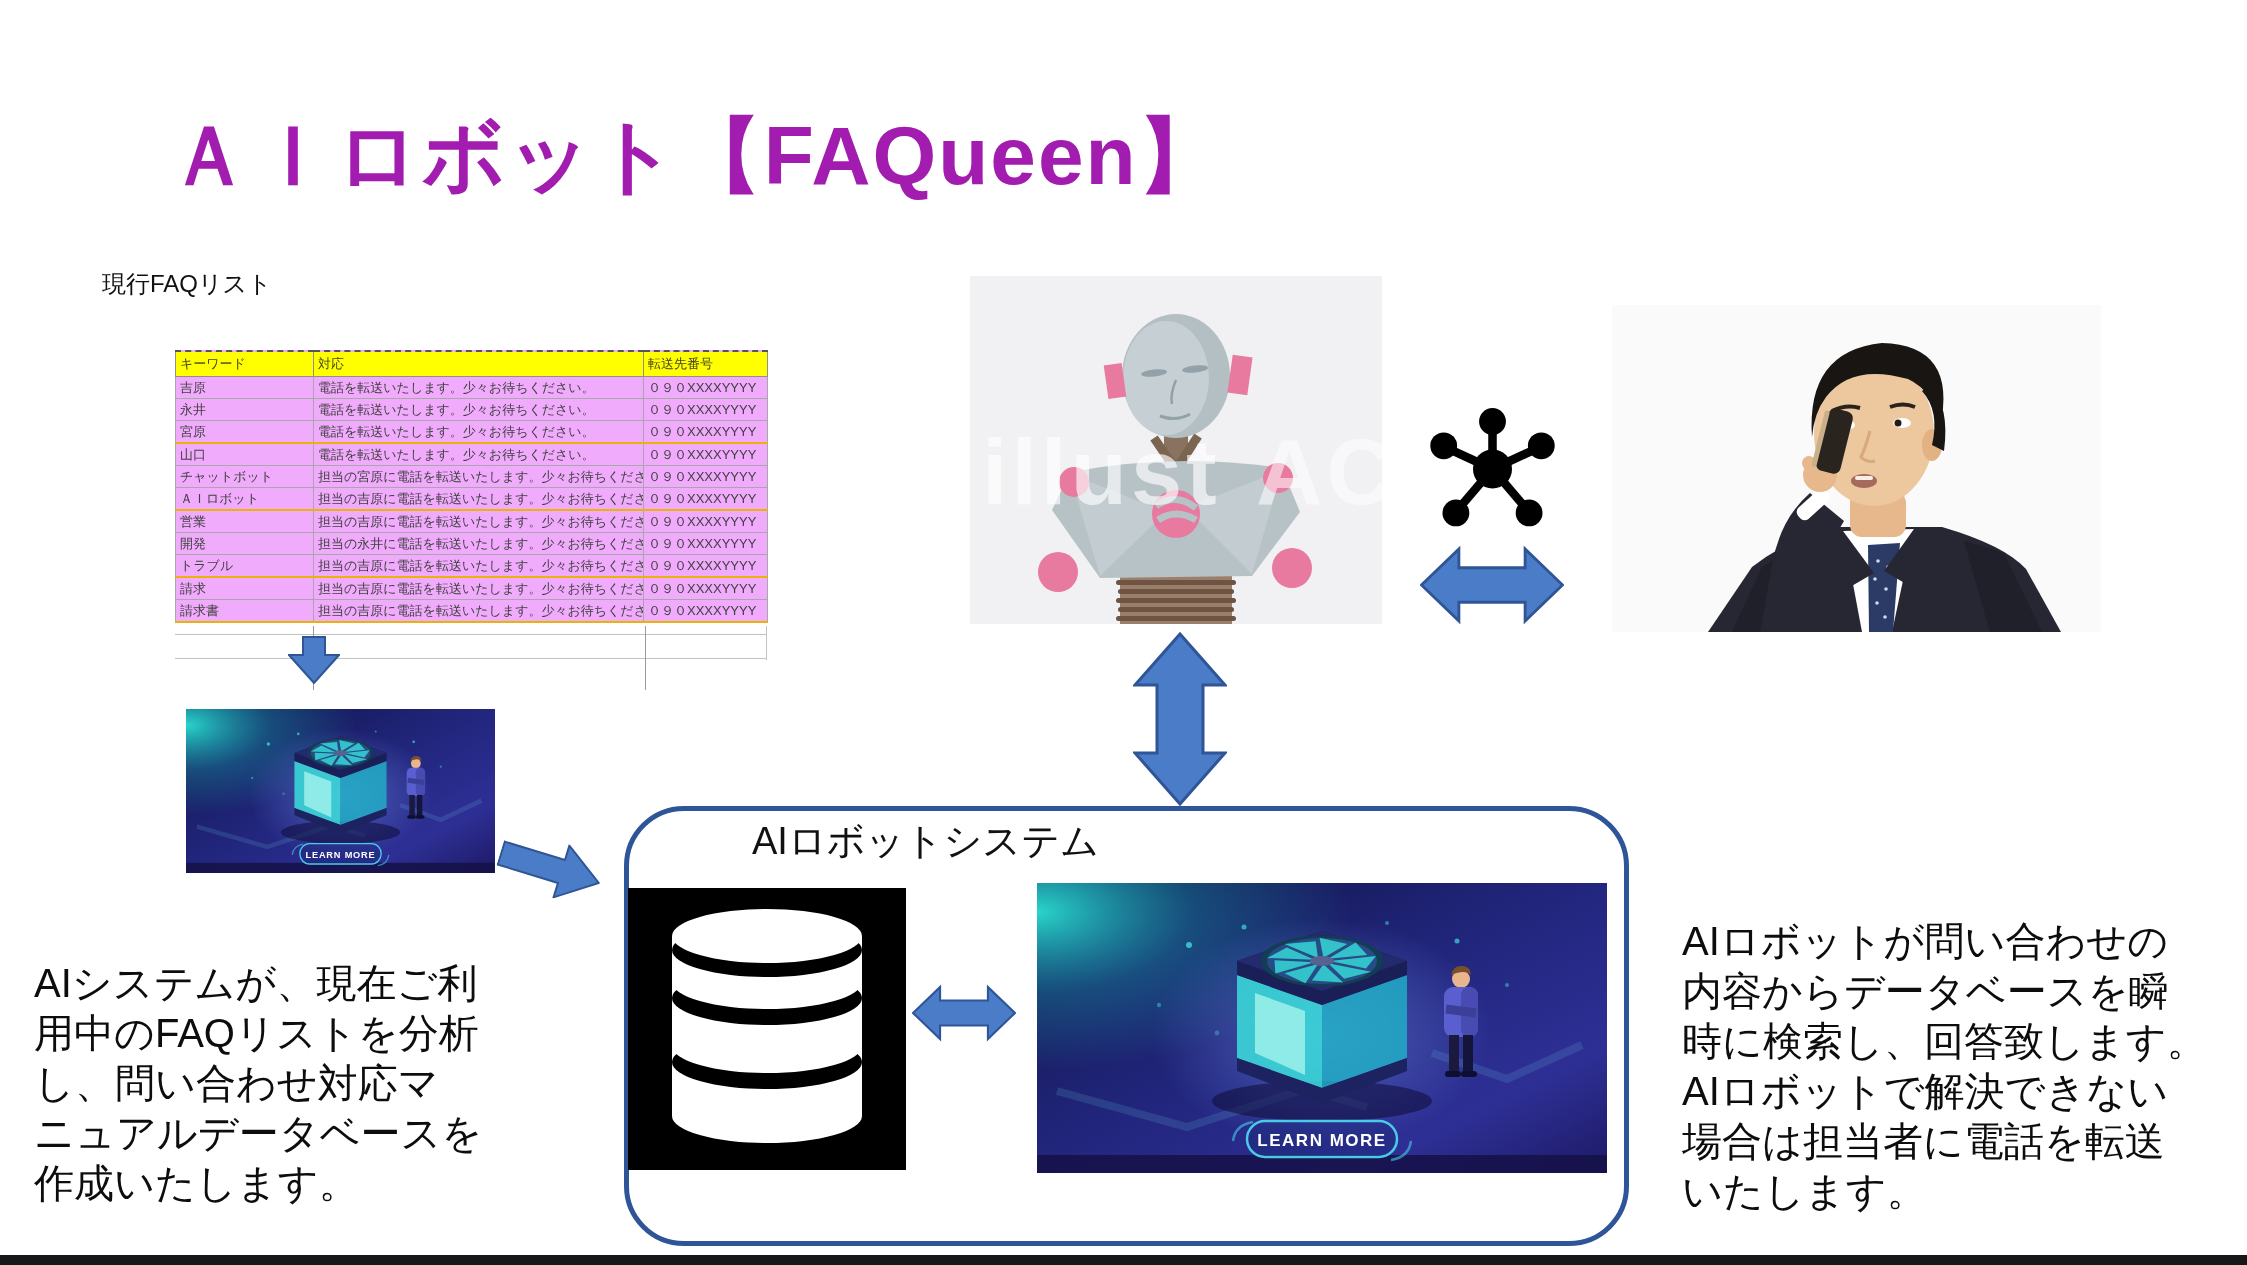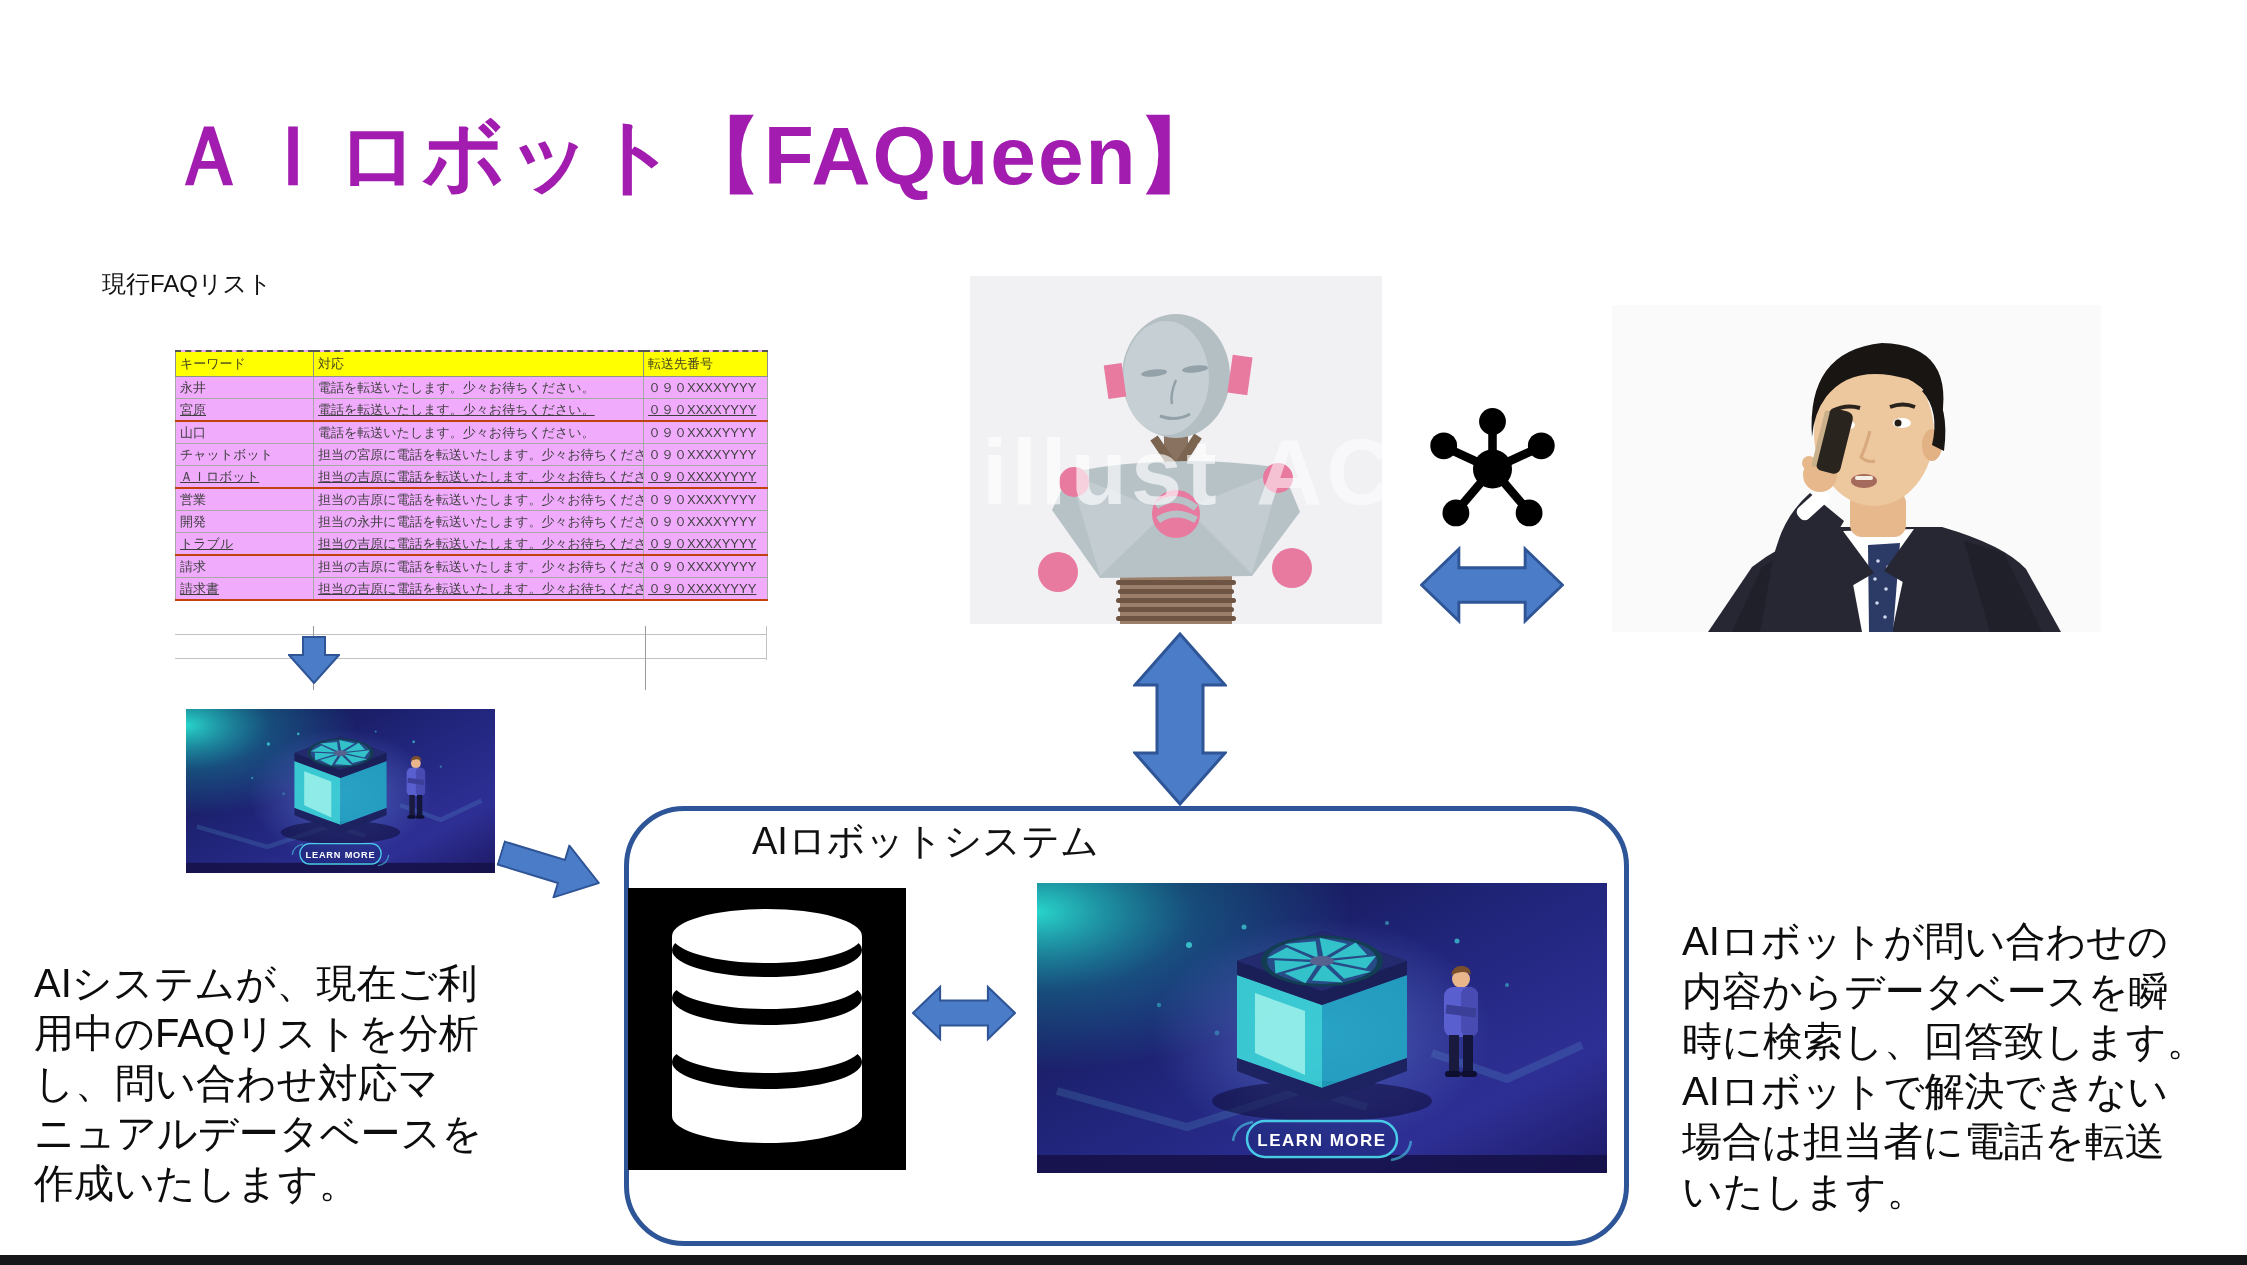--- a/index.html
+++ b/index.html
@@ -31,21 +31,21 @@
   .faq-table th{
     background:#ffff00;
     border:1px solid #8f8f8f;border-top:2px dashed #555;
     font-weight:400;text-align:left;color:#454521;
     height:24px;padding:0 4px;overflow:hidden;white-space:nowrap;
   }
   .faq-table td{
     border:1px solid #a8a8a8;
     height:21px;padding:0 4px;overflow:hidden;white-space:nowrap;
   }
-  .faq-table tr.thick td{border-bottom:2px solid #c2410c;text-decoration:underline;}
+  .faq-table tr.thick td{border-bottom:2px solid #eab308;}
 
   .gridline{position:absolute;background:#c2c2c2;}
   .gridline.dark{background:#9a9a9a;}
 
   .note{
     font-size:40px;line-height:50px;font-weight:500;color:#0d0d0d;
     white-space:pre-line;
     margin-top:32px;
   }
   .left-note{left:34px;top:926px;width:540px;}
@@ -165,20 +165,25 @@
     </colgroup>
   <thead>
       <tr>
         <th>キーワード</th>
         <th>対応</th>
         <th>転送先番号</th>
       </tr>
     </thead>
   <tbody>
       <tr>
+        <td>吉原</td>
+        <td>電話を転送いたします。少々お待ちください。</td>
+        <td>０９０XXXXYYYY</td>
+      </tr>
+      <tr>
         <td>永井</td>
         <td>電話を転送いたします。少々お待ちください。</td>
         <td>０９０XXXXYYYY</td>
       </tr>
       <tr class="thick">
         <td>宮原</td>
         <td>電話を転送いたします。少々お待ちください。</td>
         <td>０９０XXXXYYYY</td>
       </tr>
       <tr>

